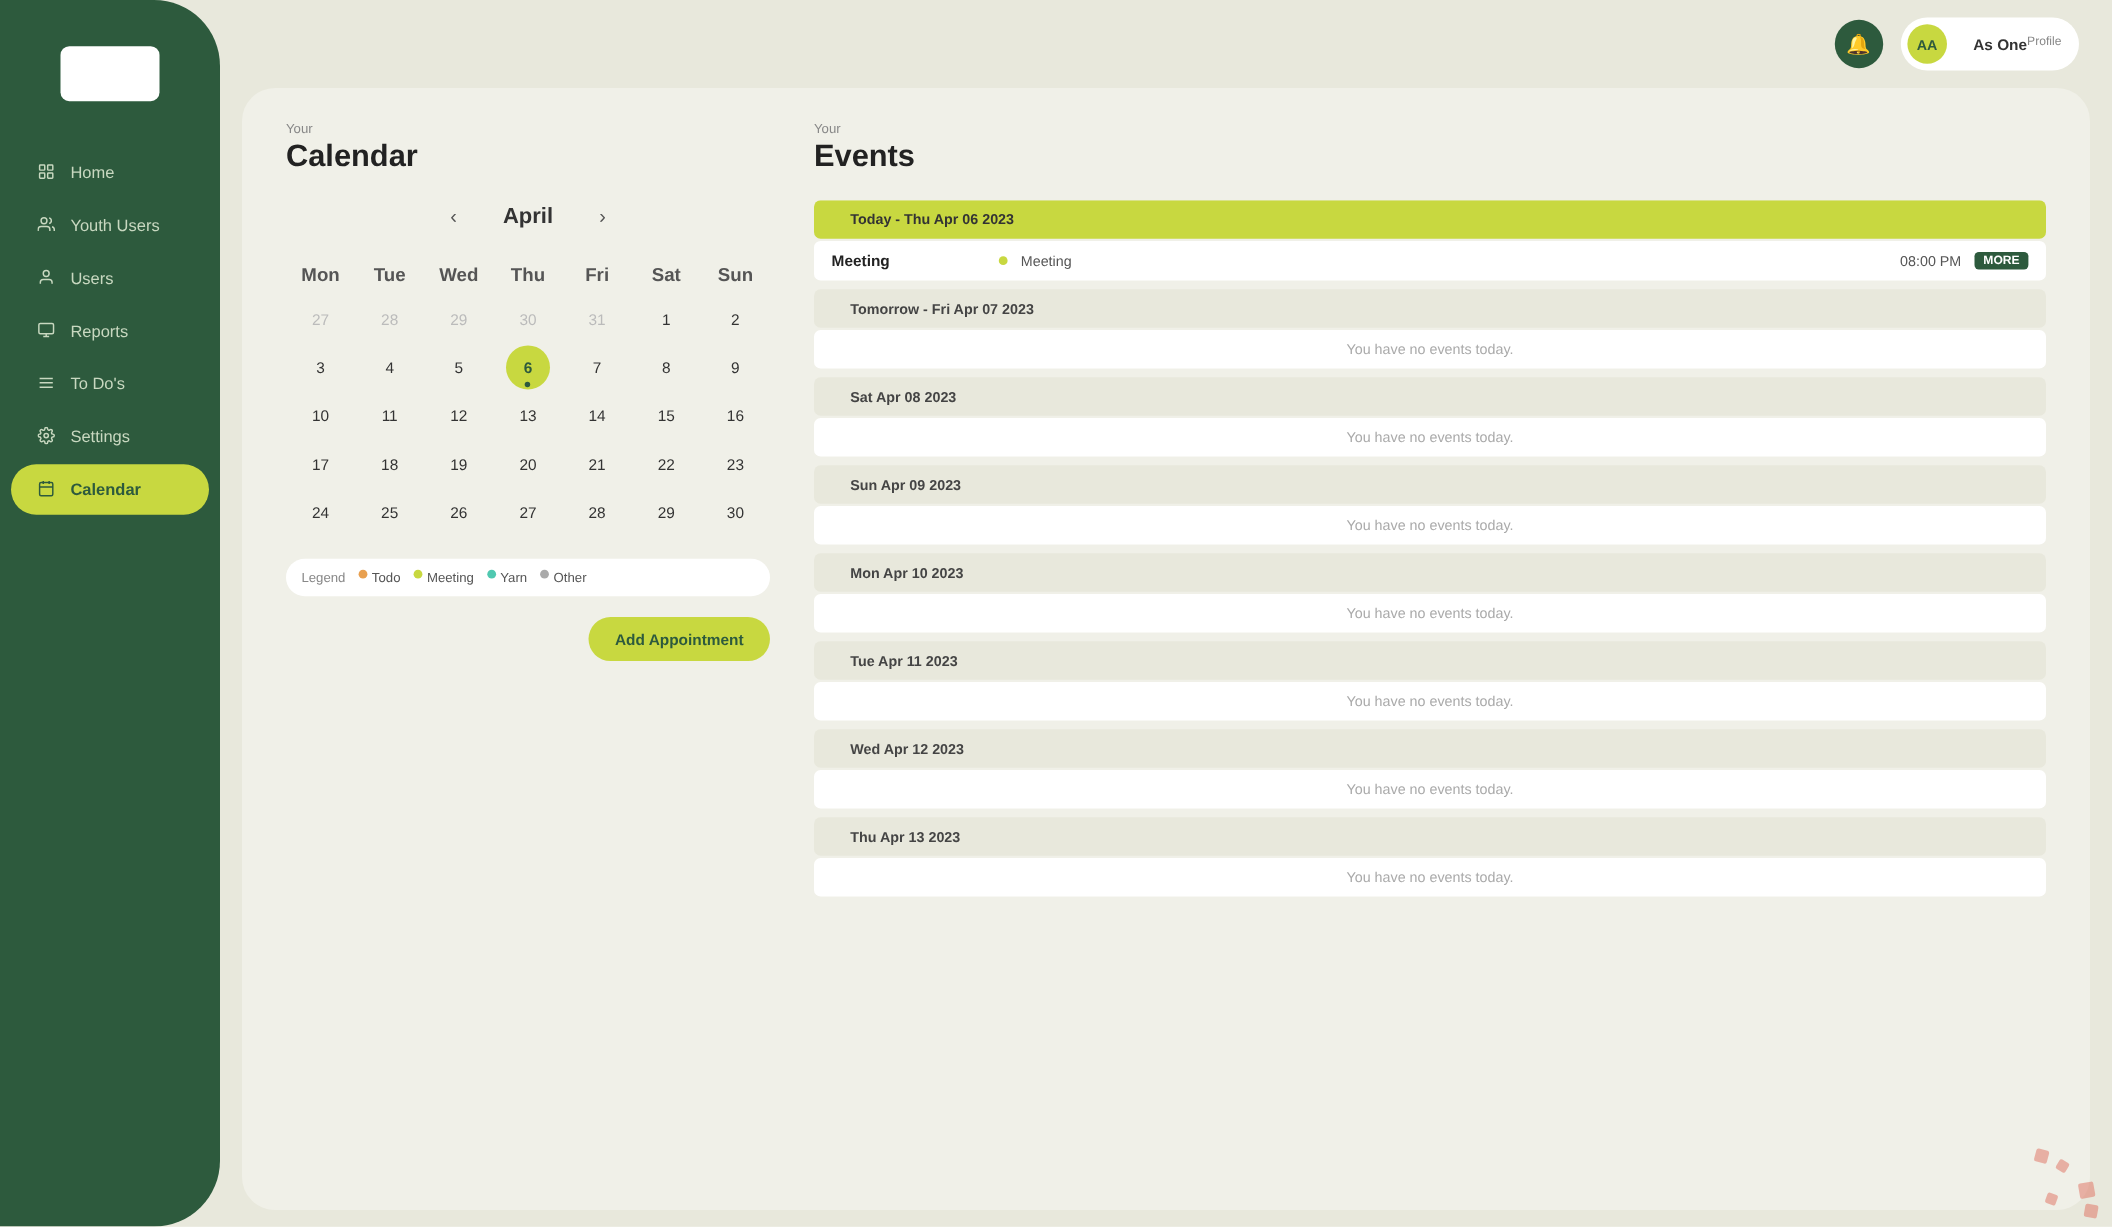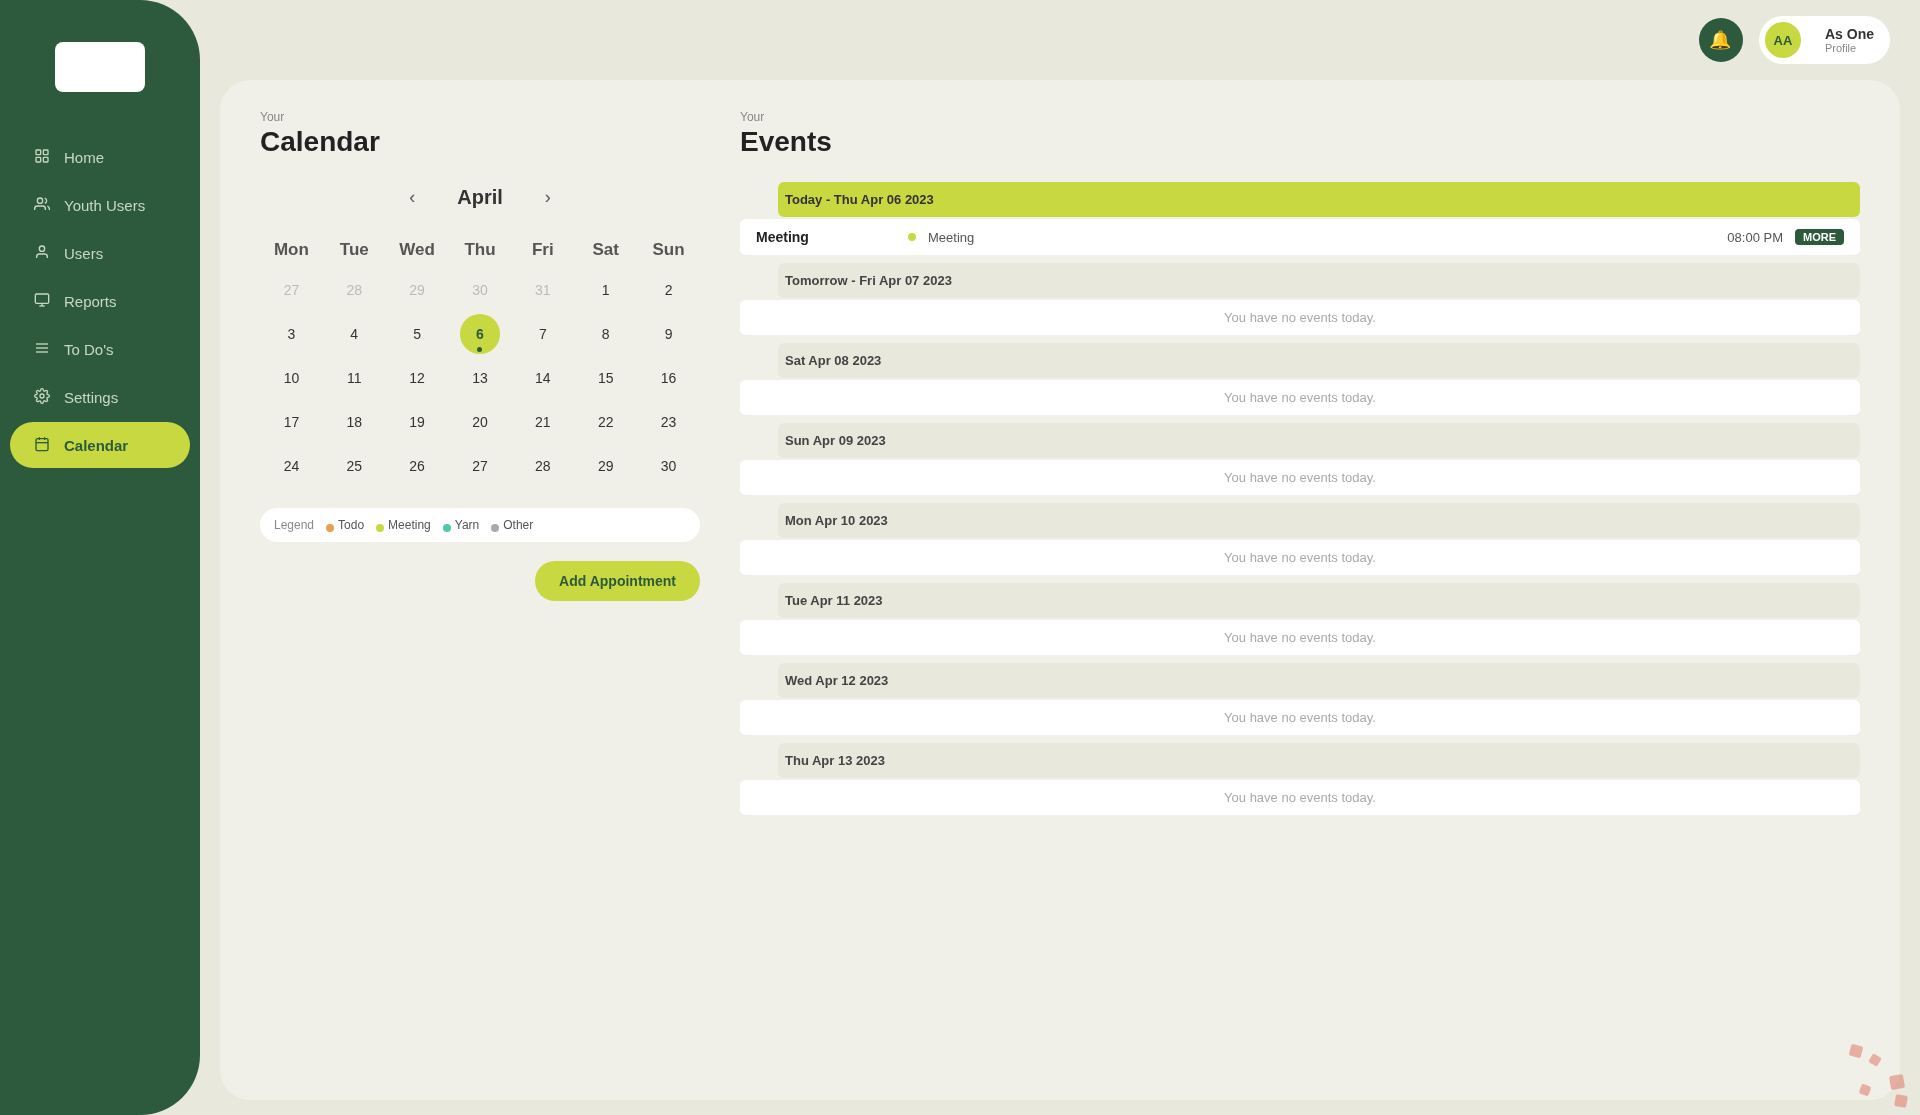--- a/index.html
+++ b/index.html
@@ -87,21 +87,21 @@
     }
     .avatar {
       width: 36px; height: 36px;
       background: #c8d840;
       border-radius: 50%;
       display: flex; align-items: center; justify-content: center;
       font-weight: 700;
       font-size: 13px;
       color: #2d5a3d;
     }
-    .profile-text { display: flex; flex-direction: column; }
+    .profile-text { display: flex; flex-direction: row; }
     .profile-name { font-weight: 700; font-size: 14px; color: #333; }
     .profile-sub { font-size: 11px; color: #888; }
 
     
     .main-content {
       position: absolute;
       left: 220px; top: 80px;
       width: 1680px;
       height: 1020px;
       background: #f0f0e8;
@@ -202,21 +202,21 @@
       border-radius: 20px;
       font-size: 12px;
       color: #555;
     }
     .legend-dot {
       width: 8px; height: 8px;
       border-radius: 50%;
       display: inline-block;
     }
     .legend-item {
-      display: flex; align-items: flex-end; gap: 4px;
+      display: flex; align-items: flex-start; gap: 4px;
     }
 
     
     .add-appt-btn {
       background: #c8d840;
       color: #2d5a3d;
       border: none;
       border-radius: 25px;
       padding: 12px 24px;
       font-size: 14px;
@@ -233,28 +233,27 @@
 
     .events-list {
       display: flex;
       flex-direction: column;
       gap: 0;
       overflow-y: auto;
       max-height: 860px;
     }
 
     .event-date-header {
-      padding: 10px 7px;
+      padding: 10px 33px;
       font-size: 13px;
       font-weight: 600;
       color: #444;
       background: #e8e8dc;
       border-radius: 6px;
       margin-bottom: 2px;
-      margin-left: 38px;
     }
     .event-date-header.today-header {
       background: #c8d840;
       color: #333;
     }
 
     .event-row {
       display: flex;
       align-items: center;
       padding: 10px 16px;

